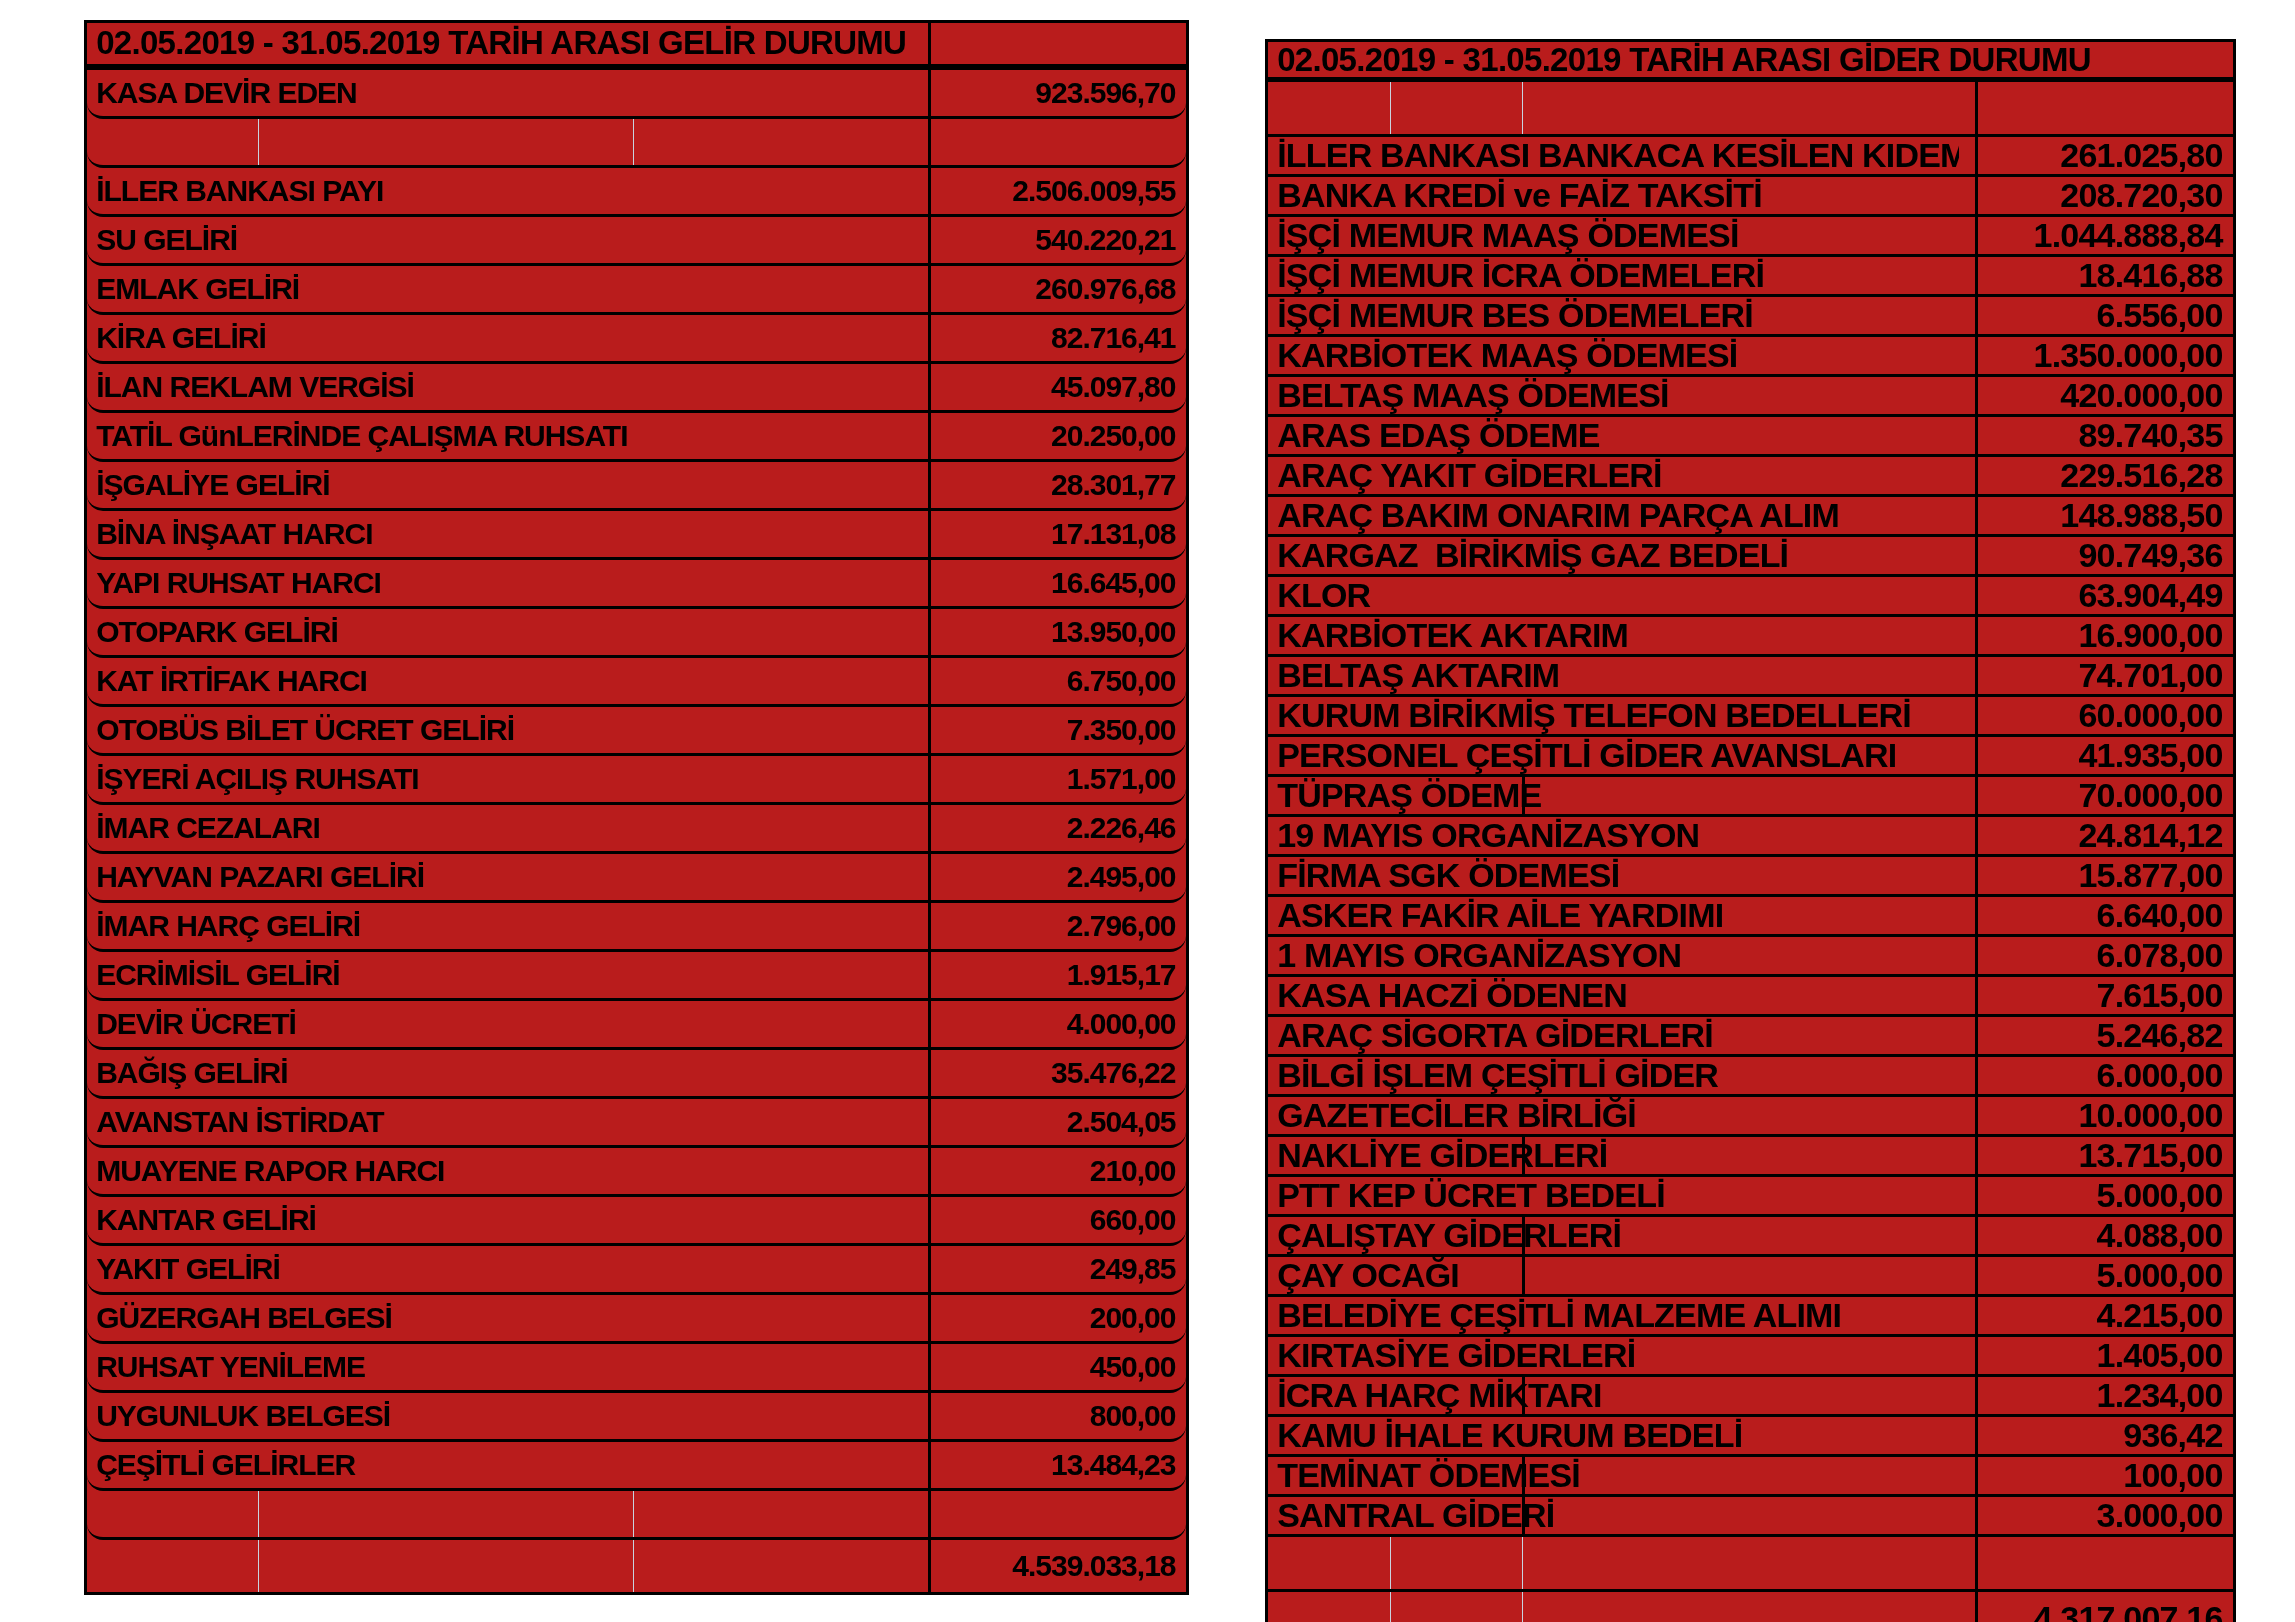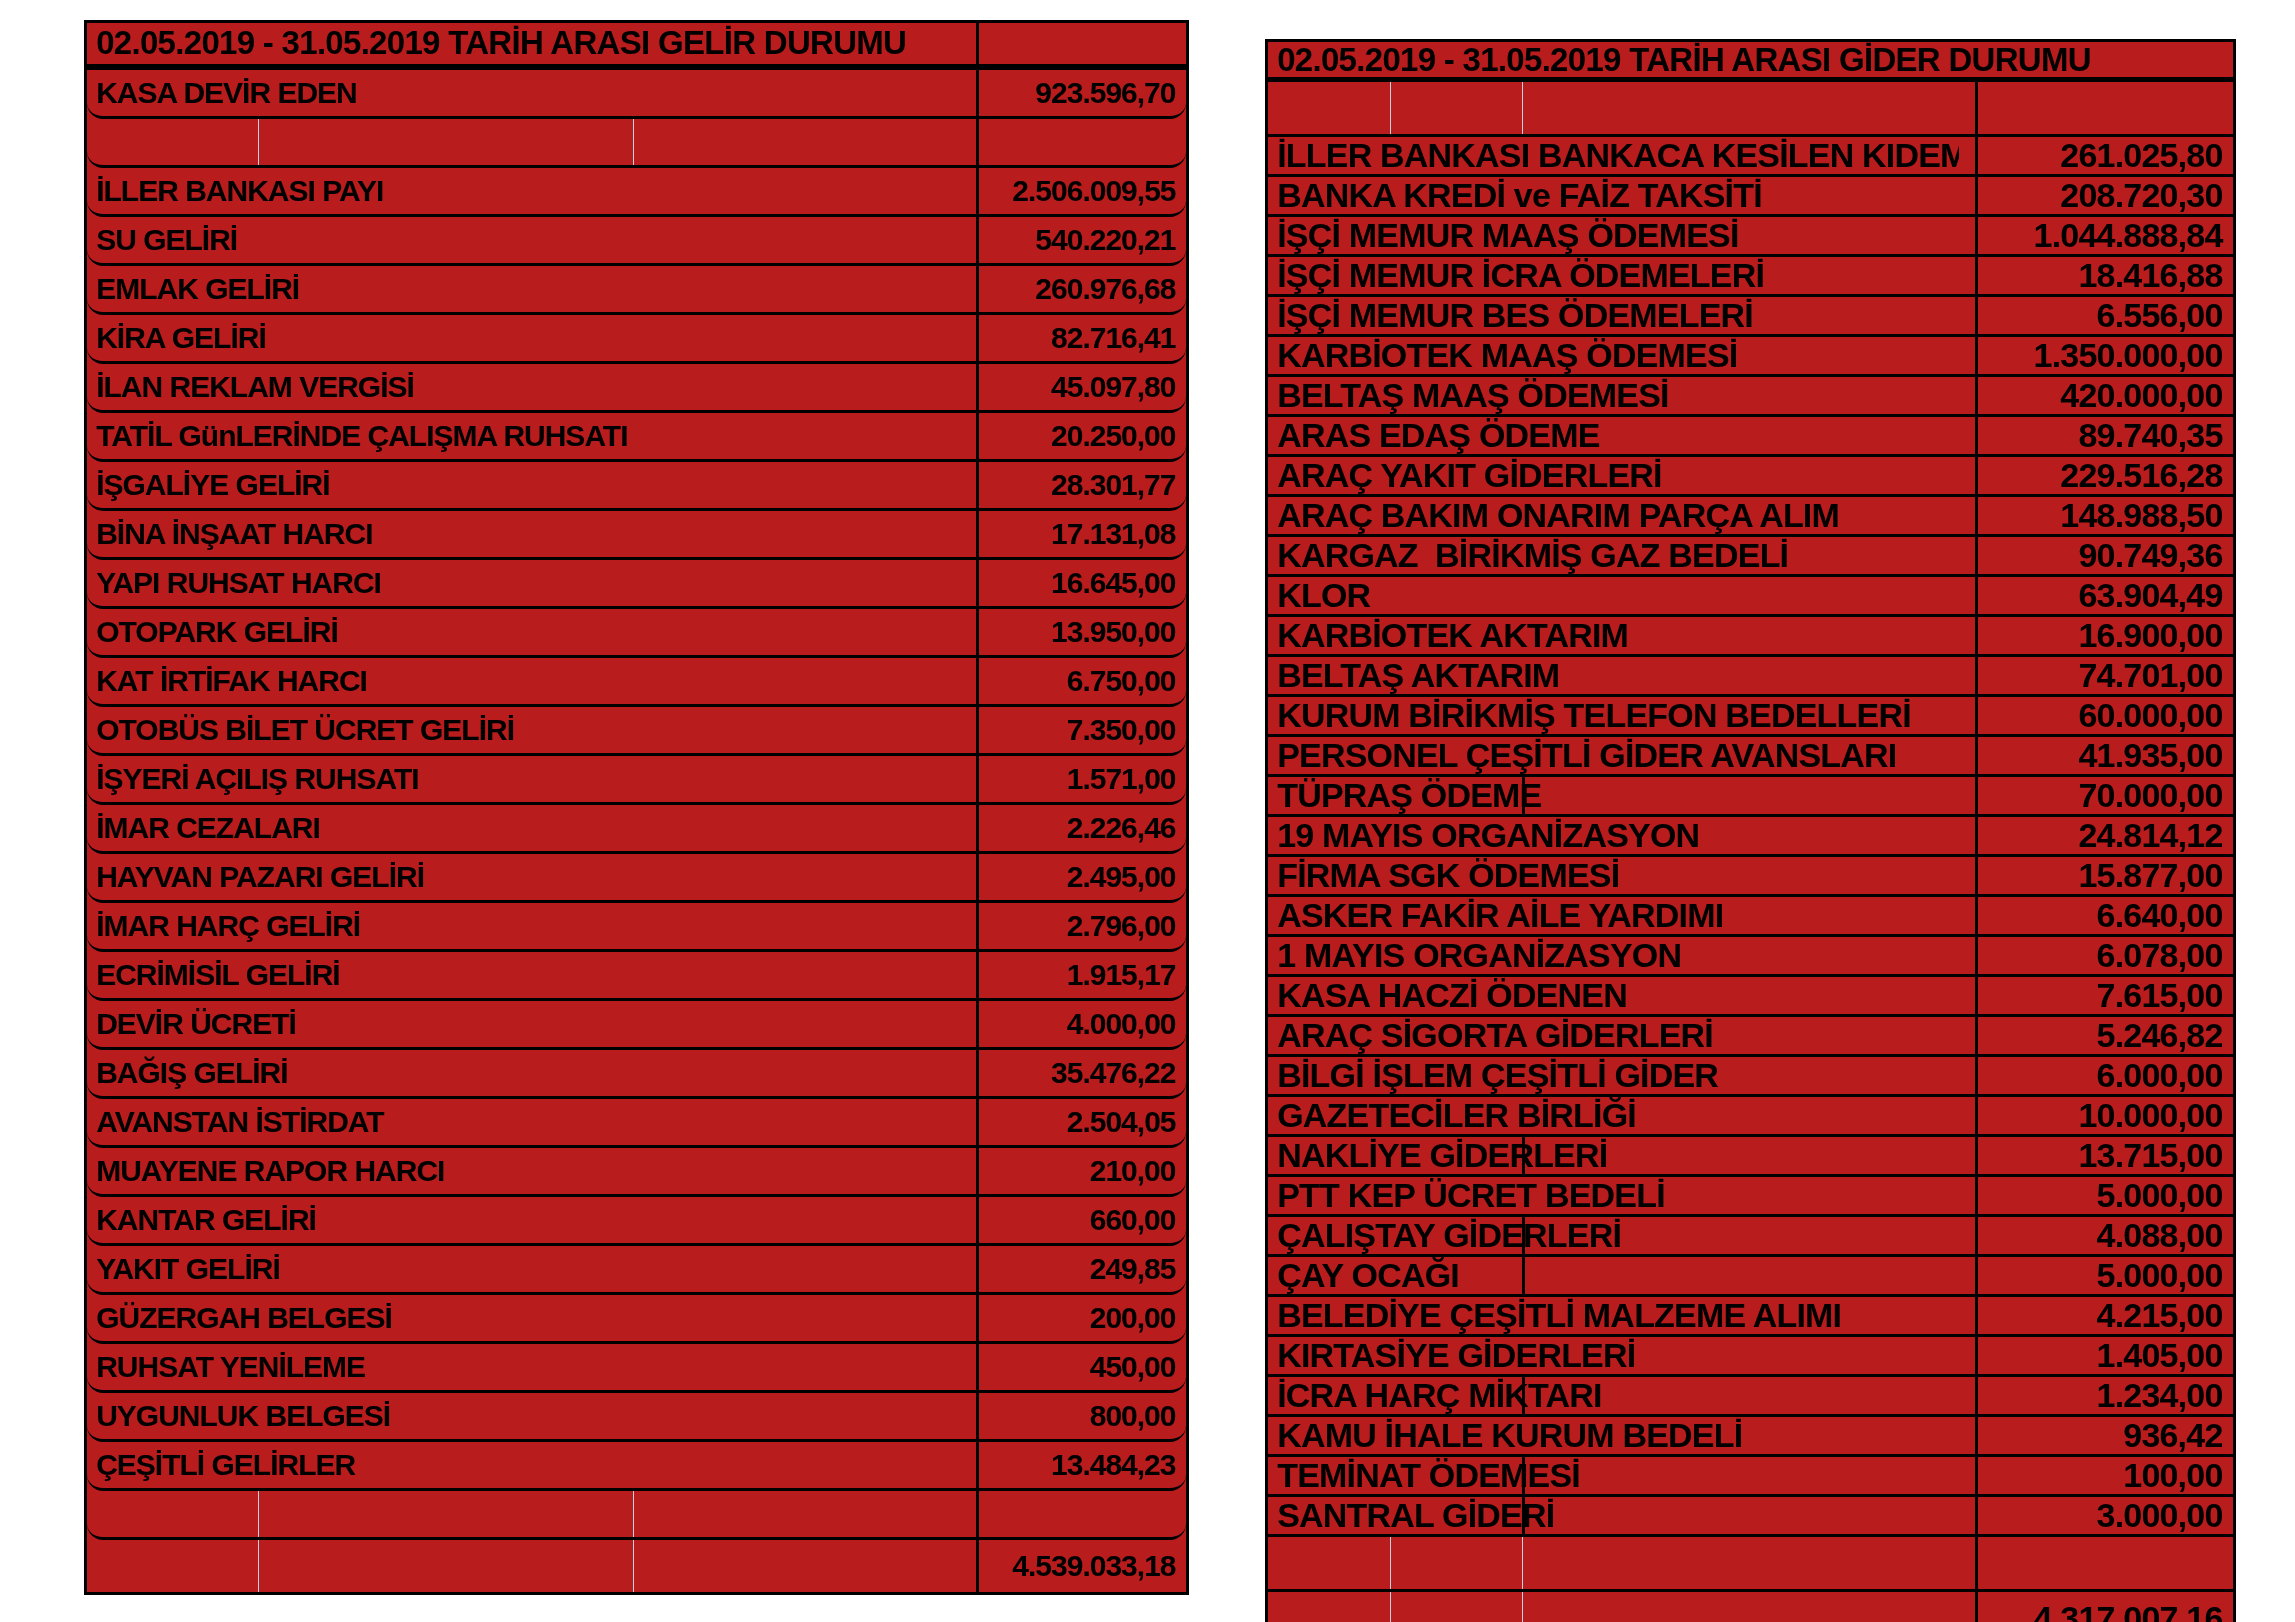--- a/index.html
+++ b/index.html
@@ -30,21 +30,21 @@
   .rows{display:block;}
   #gelir .rows .row{border-bottom:3.9px solid var(--border);border-radius:16px;}
   #gider .rows .row{border-bottom:3.9px solid var(--border);}
 
   .cell{box-sizing:border-box;position:relative;display:flex;align-items:center;}
   .label{flex:1;padding-left:9.2px;white-space:pre;overflow:hidden;}
   .amount{justify-content:flex-end;padding-right:10.5px;border-left:3.9px solid var(--border);white-space:pre;}
 
   #gelir .row{height:49px;font-size:30px;letter-spacing:-1px;}
   #gelir .header-row{height:47px;font-size:33px;letter-spacing:-0.7px;border-bottom:6.5px solid var(--border);}
-  #gelir .amount{width:210px;}
+  #gelir .amount{width:258px;}
   #gelir .total-row{height:52px;}
 
   #gider .row{height:40px;font-size:34px;letter-spacing:-0.8px;}
   #gider .header-row{height:40px;font-size:33px;letter-spacing:-0.7px;border-bottom:5.9px solid var(--border);}
   #gider .amount{width:258px;margin-left:16px;}
   #gider .row.tall{height:55px;}
   #gider .total-row{height:52px;}
 
   
   .gridlines .label::before,

